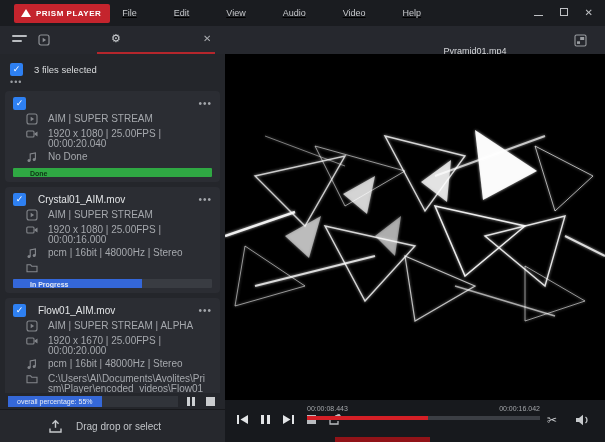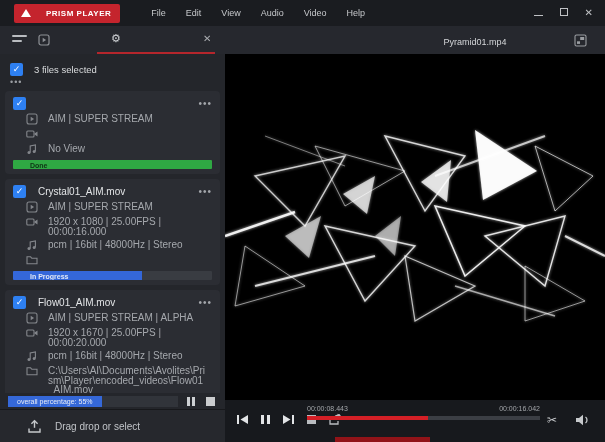--- a/index.html
+++ b/index.html
@@ -4,42 +4,42 @@
 <style>
   * { margin:0; padding:0; box-sizing:border-box; }
   html,body { width:605px; height:442px; overflow:hidden; }
   body { position:relative; background:#0c0d10; font-family:"Liberation Sans", sans-serif;
          -webkit-font-smoothing:antialiased; cursor:default; }
 
   
   .titlebar { position:absolute; left:0; top:0; width:605px; height:26px; background:#1a1c20;
               display:flex; align-items:center; }
   .logo { margin-left:14px; height:19px; background:#c4242d; border-radius:2px;
-          display:flex; align-items:center; gap:15px; padding:0 9px 0 7px; }
+          display:flex; align-items:center; gap:5px; padding:0 9px 0 7px; }
   .logo-tri { width:0; height:0; border-left:5px solid transparent; border-right:5px solid transparent;
               border-bottom:8px solid #fff; }
   .logo-text { color:#fff; font-size:8px; font-weight:bold; letter-spacing:.5px; }
-  .menubar { display:flex; gap:20px; margin-left:31px; }
+  .menubar { display:flex; gap:37px; margin-left:12px;text-decoration:underline; }
   .menu-item { font-size:9px; color:#c6c8cb; }
   .winctrls { margin-left:auto; margin-right:12px; display:flex; gap:17px; align-items:center; }
   .wc { color:#bfc1c4; font-size:10px; line-height:10px; }
   .wc-min { width:9px; height:1px; background:#bfc1c4; display:inline-block; }
   .wc-max { width:8px; height:8px; border:1px solid #bfc1c4; display:inline-block; }
 
   
   .tabbar { position:absolute; left:0; top:26px; width:605px; height:28px; background:#26282e; }
   .tabbar .abs { position:absolute; }
   .hamburger { left:12px; top:9px; }
   .hamburger div { height:2px; background:#b9bcc0; border-radius:1px; margin-bottom:3px; }
   .hb1 { width:15px; } .hb2 { width:10px; }
   .tab-label { font-size:10px; top:23px;margin-top:11px; }
   .lbl-dim { color:#8e9196; } .lbl-lit { color:#e8e9eb; }
   .tab-underline { left:97px; top:26px; width:118px; height:2px; background:#b5262c; }
   .tab-close { left:203px; top:7px; color:#a9acb0; font-size:10px; }
-  .video-title { left:410px; top:11px; width:130px; text-align:center; font-size:9px; color:#d4d6d9; }
+  .video-title { left:410px; top:20px; width:130px; text-align:center; font-size:9px; color:#d4d6d9; }
   .pip { left:574px; top:8px; }
 
   
   .leftpanel { position:absolute; left:0; top:54px; width:225px; height:388px; background:#24262b; overflow:hidden; }
   .sel-row { display:flex; align-items:center; gap:11px; padding:9px 10px 1px 10px; }
   .checkbox { width:13px; height:13px; min-width:13px; background:#2e80f2; border-radius:2px;
               color:#fff; font-size:9px; line-height:13px; text-align:center; }
   .sel-label { font-size:9.5px; color:#dadcde; }
   .more-under { padding:1px 0 0 10px; color:#9a9da2; font-size:9px; letter-spacing:1px; line-height:8px; }
 
@@ -59,21 +59,21 @@
   .overall-row { position:absolute; left:0; bottom:33px; width:225px; height:16px; background:#24262b;
                  display:flex; align-items:center; padding:0 10px 0 8px; }
   .overall-track { width:170px; height:11px; background:#31343a; position:relative; overflow:hidden; }
   .overall-fill { height:100%; background:#3568d8; display:flex; align-items:center; justify-content:center; }
   .overall-label { font-size:7px; color:#e9edf6; white-space:nowrap; }
   .enc-ctrls { margin-left:auto; display:flex; gap:9px; align-items:center; }
   .pause-ico span { display:inline-block; width:3px; height:9px; background:#cdd0d3; margin-right:2px; }
   .stop-ico { display:inline-block; width:9px; height:9px; background:#caccce; }
 
   .dropzone { position:absolute; left:0; bottom:0; width:225px; height:33px; background:#26282d;
-              border-top:1px solid #17181b; display:flex; align-items:center; gap:13px; padding-left:27px; }
+              border-top:1px solid #17181b; display:flex; align-items:center; gap:13px; padding-left:48px; }
   .dz-label { font-size:10px; color:#c1c4c8; }
 
   
   .video-area { position:absolute; left:225px; top:54px; width:380px; height:346px; background:#000; }
   .video-art { position:absolute; left:0; top:62px; }
 
   
   .transport { position:absolute; left:225px; top:400px; width:380px; height:42px; background:#17191d; }
   .t-btns { position:absolute; left:10px; top:12px; display:flex; gap:8px; align-items:center; }
   .t-btn { width:15px; height:14px; display:flex; align-items:center; justify-content:center; }
@@ -149,28 +149,29 @@
         <rect x="1" y="1" width="10" height="10" rx="2" fill="none" stroke="#9a9da2" stroke-width="1.1"></rect>
         <path d="M4.7 3.8l3.4 2.2-3.4 2.2z" fill="#9a9da2"></path>
       </svg>
       <span class="d-txt">AIM | SUPER STREAM</span>
     </div>
     <div class="detail">
       <svg class="d-ico" viewBox="0 0 12 12">
         <rect x="0.8" y="3" width="7.2" height="6" rx="1" fill="none" stroke="#9a9da2" stroke-width="1.1"></rect>
         <path d="M8.5 5.4l3-1.9v5l-3-1.9z" fill="#9a9da2"></path>
       </svg>
+      <span class="d-txt">1920 x 1080 | 25.00FPS | 00:00:20.040</span>
     </div>
     <div class="detail">
       <svg class="d-ico" viewBox="0 0 12 12">
         <path d="M4.2 9.5V3l5.2-1.1v6.3" fill="none" stroke="#9a9da2" stroke-width="1.1"></path>
         <circle cx="3" cy="9.6" r="1.5" fill="#9a9da2"></circle>
         <circle cx="8.2" cy="8.4" r="1.5" fill="#9a9da2"></circle>
       </svg>
-      <span class="d-txt">No View</span>
+      <span class="d-txt">No Done</span>
     </div>
     <div class="status-track">
       <div class="status-fill" style="width: 100%; background: rgb(47, 168, 67);"></div>
       <span class="status-label" style="color: rgb(14, 51, 21);">Done</span>
     </div>
   </div>
 
   <div class="card">
     <div class="card-head">
       <span class="checkbox">✓</span>

